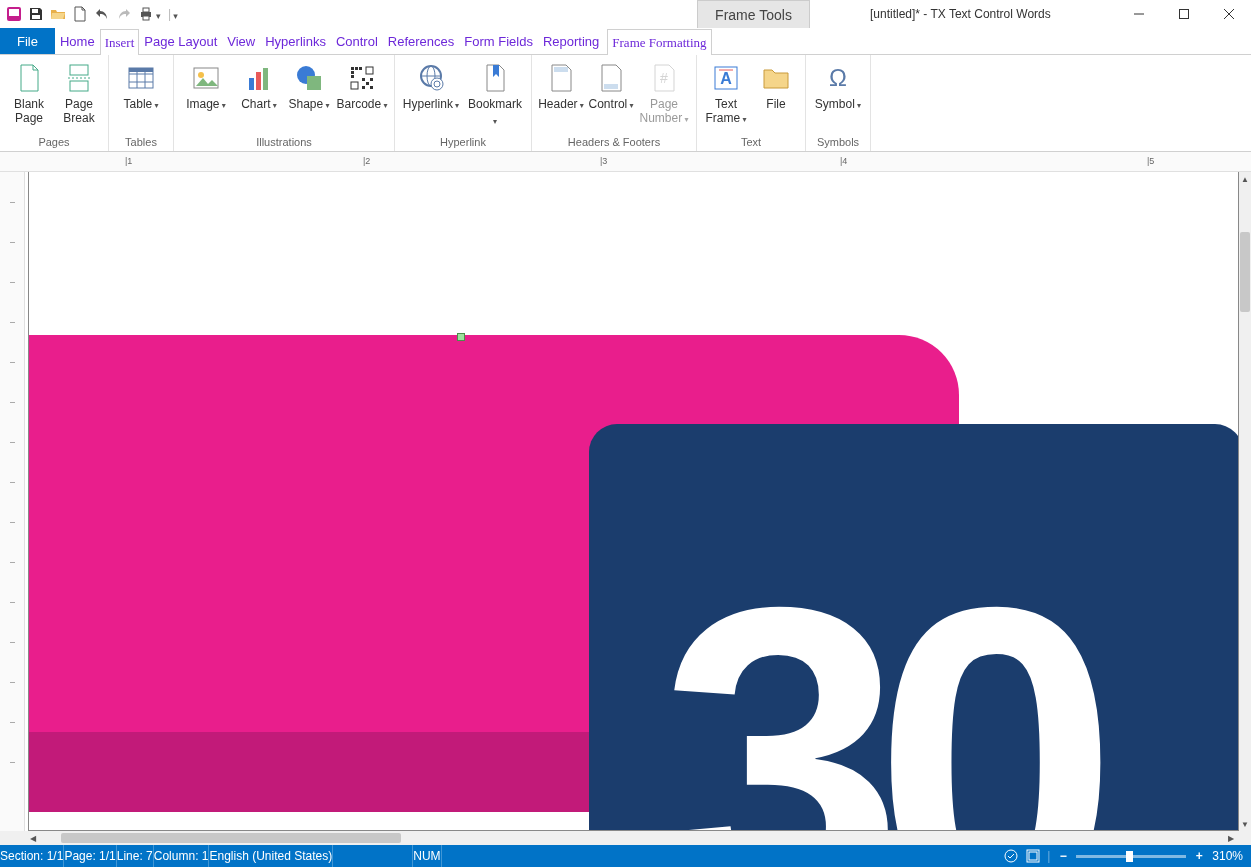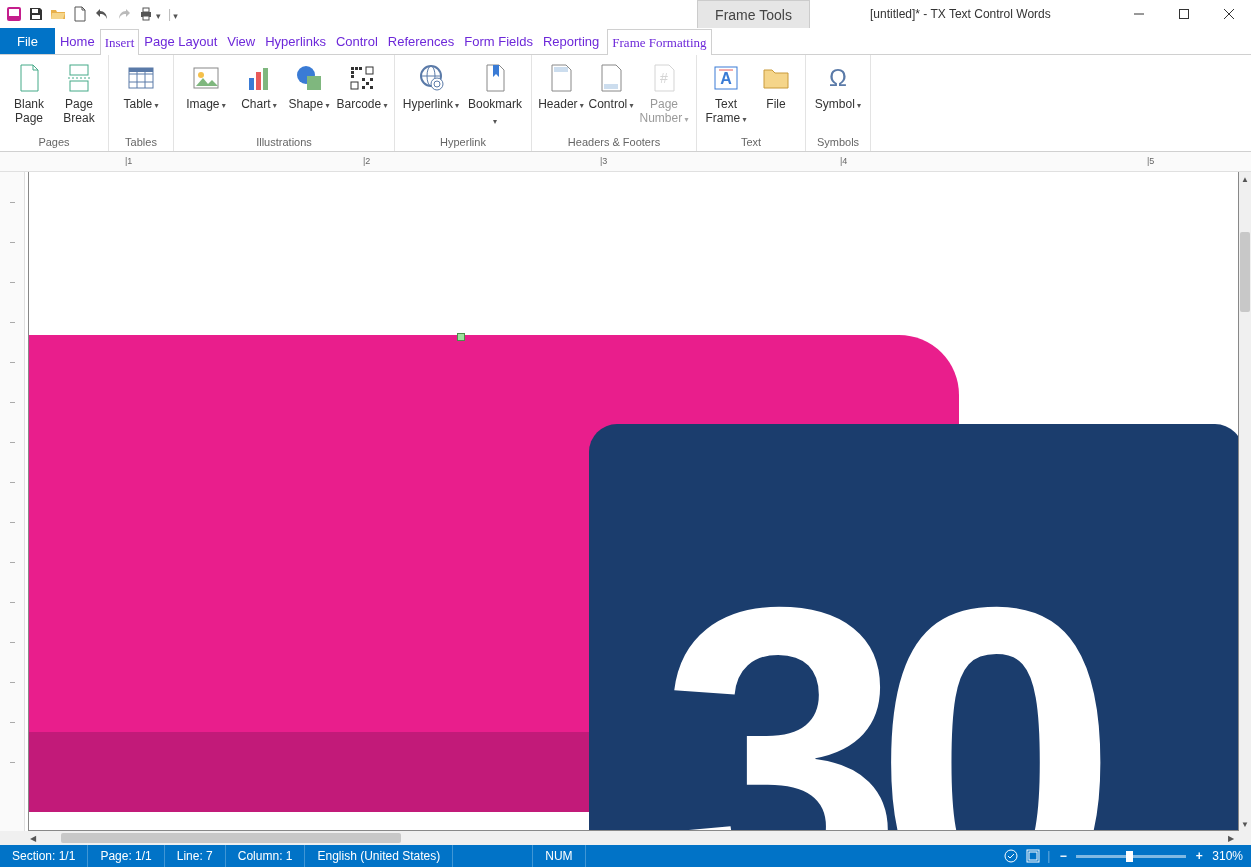--- a/index.html
+++ b/index.html
@@ -58,21 +58,21 @@
 .vscroll .arr { position:absolute; left:0; right:0; height:14px; display:flex; align-items:center; justify-content:center; font-size:8px; color:#555;}
 
 
 .hscroll { height: 14px; background: #f0f0f0; display: flex; align-items: center; position: relative; }
 .hscroll .arr { width: 16px; text-align: center; font-size: 8px; color: #555; }
 .hscroll .track { flex: 1; height: 10px; background: #f0f0f0; position: relative; }
 .hscroll .thumb { position: absolute; left: 20px; height: 10px; width: 340px; background: #c8c8c8; border-radius: 2px; }
 
 
 .statusbar { height: 22px; background: #0173c7; color: #fff; display: flex; align-items: center; font-size: 12px; }
-.status-cell { padding: 0 12px; border-right: 1px solid rgba(255,255,255,0.25); height: 100%; display: flex; align-items: center; }
+.status-cell { padding: 0 0; border-right: 1px solid rgba(255,255,255,0.25); height: 100%; display: flex; align-items: center; }
 .status-right { margin-left: auto; display: flex; align-items: center; gap: 6px; padding-right: 8px; }
 .zoom-slider { width: 110px; height: 3px; background: rgba(255,255,255,0.5); position: relative; }
 .zoom-slider .knob { position: absolute; left: 50px; top: -4px; width: 7px; height: 11px; background: #fff; }
 .zoom-btn { width: 14px; text-align: center; cursor: pointer; font-weight: bold; }
 .icon16 { width:16px; height:16px; }
 </style>
 </head>
 <body>
 
 <div class="titlebar">

